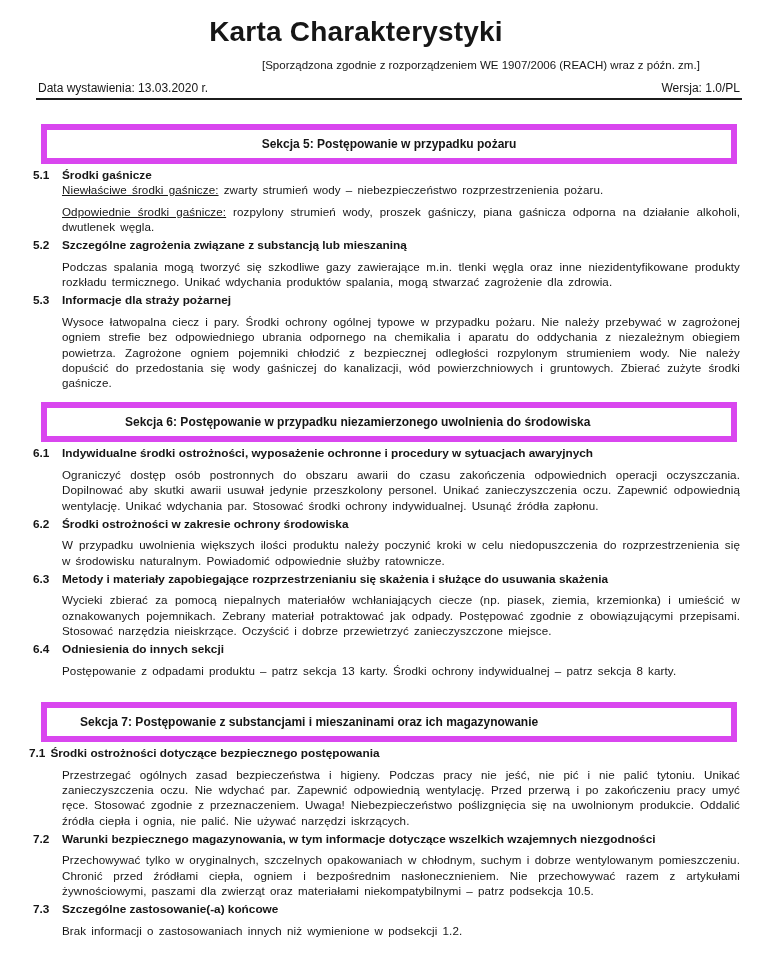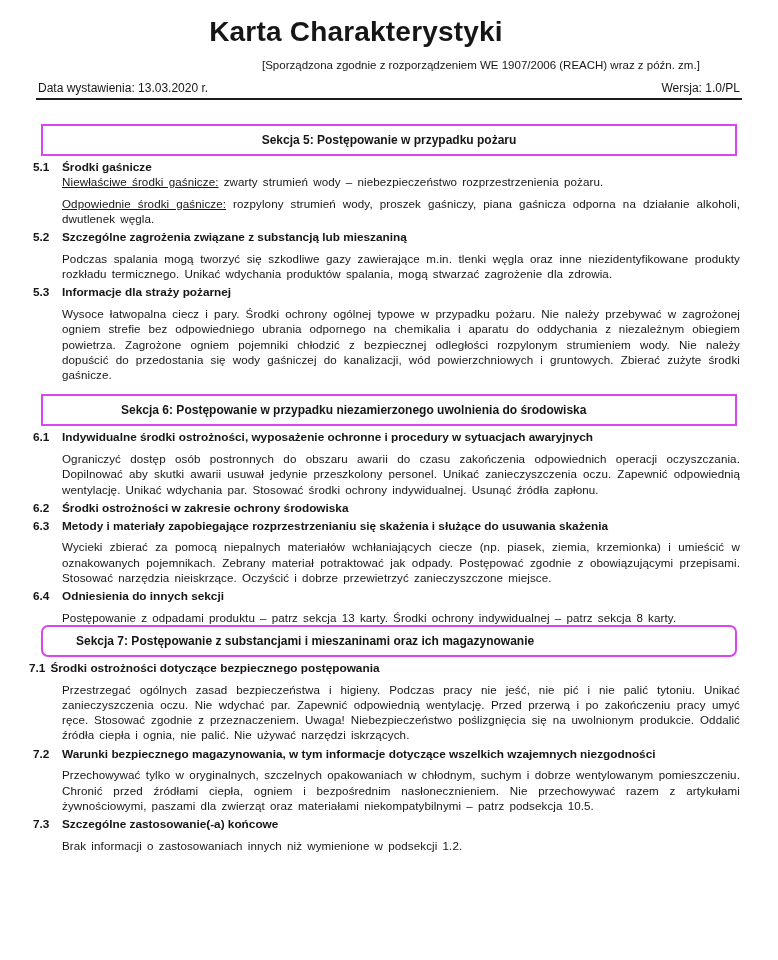--- a/index.html
+++ b/index.html
@@ -28,29 +28,29 @@
     font-size:12px; line-height:14px;
   }
   .rule {
     margin:3px 36px 0 36px;
     border-top:2px solid #1c1c1c;
     height:0;
   }
 
   .secbox {
     margin:24px 41px 0 41px;
-    border:2px solid #d946ef;
+    border:6px solid #d946ef;
     height:28px;
     display:flex; align-items:center;
     font-weight:700; font-size:12px;
     background:#ffffff;
   }
   .secbox.center { justify-content:center; }
   .secbox.sec6 { margin-top:12px; padding-left:78px; }
-  .secbox.sec7 { margin-top:0; padding-left:33px;border-radius:7px; }
+  .secbox.sec7 { margin-top:24px; padding-left:33px; }
 
   .sub-h {
     display:flex;
     margin:4px 38px 0 33px;
     font-weight:700; font-size:11.8px; line-height:14px;
   }
   .sub-h .num { flex:0 0 29px; }
   .sub-h.flush { margin-left:29px; }
   .sub-h.flush .num { flex:0 0 auto; margin-right:5px; }
 
@@ -115,20 +115,21 @@
   <div class="sub-h">
     <span class="num">6.1</span>
     <span>Indywidualne środki ostrożności, wyposażenie ochronne i procedury w sytuacjach awaryjnych</span>
   </div>
   <p class="body"><span>Ograniczyć dostęp osób postronnych do obszaru awarii do czasu zakończenia odpowiednich operacji oczyszczania. Dopilnować aby skutki awarii usuwał jedynie przeszkolony personel. Unikać zanieczyszczenia oczu. Zapewnić odpowiednią wentylację. Unikać wdychania par. Stosować środki ochrony indywidualnej. Usunąć źródła zapłonu.</span></p>
 
   <div class="sub-h">
     <span class="num">6.2</span>
     <span>Środki ostrożności w zakresie ochrony środowiska</span>
   </div>
+  <p class="body"><span>W przypadku uwolnienia większych ilości produktu należy poczynić kroki w celu niedopuszczenia do rozprzestrzenienia się w środowisku naturalnym. Powiadomić odpowiednie służby ratownicze.</span></p>
 
   <div class="sub-h">
     <span class="num">6.3</span>
     <span>Metody i materiały zapobiegające rozprzestrzenianiu się skażenia i służące do usuwania skażenia</span>
   </div>
   <p class="body"><span>Wycieki zbierać za pomocą niepalnych materiałów wchłaniających ciecze (np. piasek, ziemia, krzemionka) i umieścić w oznakowanych pojemnikach. Zebrany materiał potraktować jak odpady. Postępować zgodnie z obowiązującymi przepisami. Stosować narzędzia nieiskrzące. Oczyścić i dobrze przewietrzyć zanieczyszczone miejsce.</span></p>
 
   <div class="sub-h">
     <span class="num">6.4</span>
     <span>Odniesienia do innych sekcji</span>

